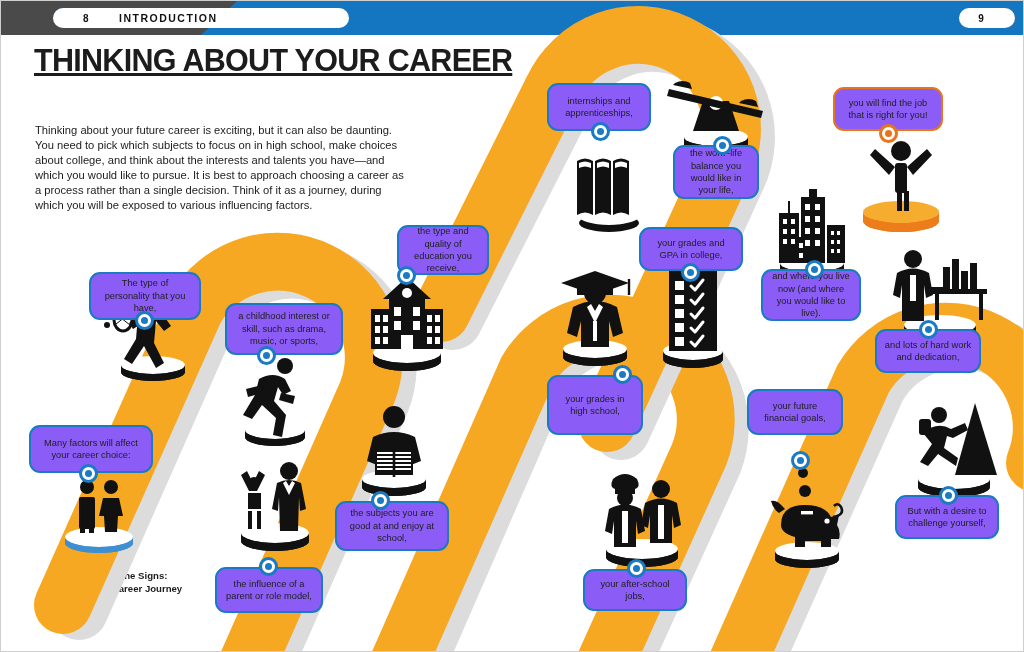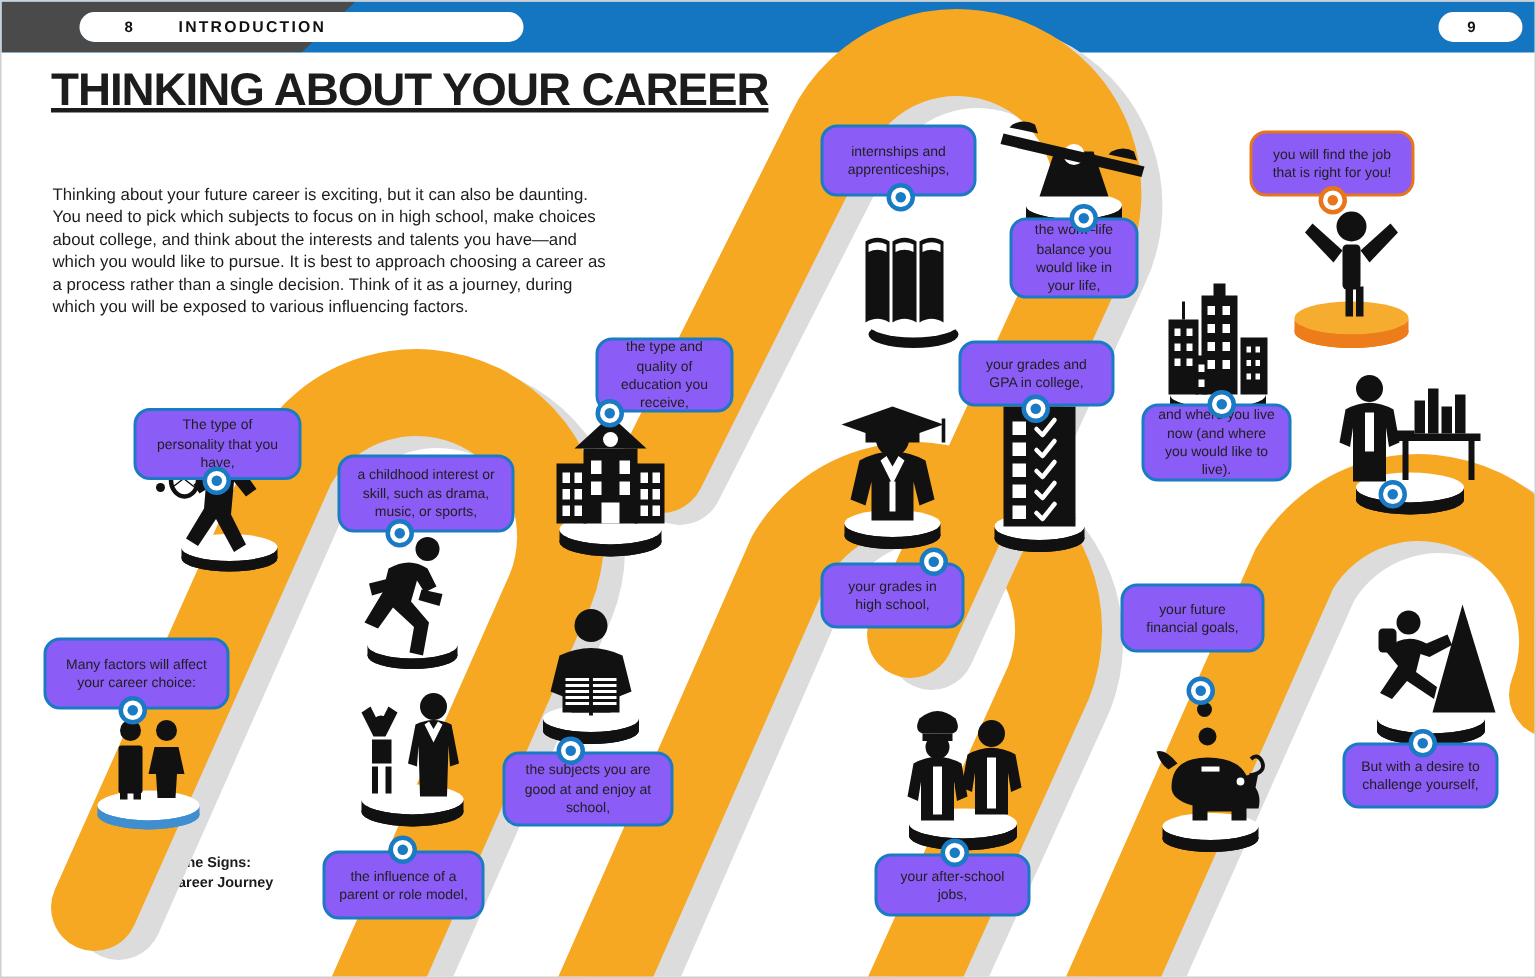--- a/index.html
+++ b/index.html
@@ -553,41 +553,42 @@
 
   <div class="callout" style="left:214px;top:566px;width:108px;height:46px;">the influence of a parent or role model,</div>
   <div class="dot" style="left:258px;top:556px;"></div>
 
   <div class="callout" style="left:352px;top:224px;width:92px;height:50px;margin-left:44px;">the type and quality of education you receive,</div>
   <div class="dot" style="left:396px;top:265px;"></div>
 
   <div class="callout" style="left:334px;top:500px;width:114px;height:50px;">the subjects you are good at and enjoy at school,</div>
   <div class="dot" style="left:370px;top:490px;"></div>
 
-  <div class="callout" style="left:546px;top:374px;width:96px;height:44px;">your grades in high school,</div>
+  <div class="callout" style="left:546px;top:374px;width:96px;height:60px;">your grades in high school,</div>
   <div class="dot" style="left:612px;top:364px;"></div>
 
   <div class="callout" style="left:582px;top:568px;width:104px;height:42px;">your after-school jobs,</div>
   <div class="dot" style="left:626px;top:558px;"></div>
 
   <div class="callout" style="left:546px;top:82px;width:104px;height:48px;">internships and apprenticeships,</div>
   <div class="dot" style="left:590px;top:121px;"></div>
 
   <div class="callout" style="left:672px;top:144px;width:86px;height:54px;">the work–life balance you would like in your life,</div>
   <div class="dot" style="left:712px;top:135px;"></div>
 
   <div class="callout" style="left:638px;top:226px;width:104px;height:44px;">your grades and GPA in college,</div>
   <div class="dot" style="left:680px;top:262px;"></div>
 
   <div class="callout" style="left:760px;top:268px;width:100px;height:52px;">and where you live now (and where you would like to live).</div>
   <div class="dot" style="left:804px;top:259px;"></div>
 
   <div class="callout" style="left:746px;top:388px;width:96px;height:46px;">your future financial goals,</div>
   <div class="dot" style="left:790px;top:450px;"></div>
 
+  <div class="callout" style="left:874px;top:328px;width:106px;height:44px;">and lots of hard work and dedication,</div>
   <div class="dot" style="left:918px;top:319px;"></div>
 
   <div class="callout" style="left:894px;top:494px;width:104px;height:44px;text-align:center;">But with a desire to challenge yourself,</div>
   <div class="dot" style="left:938px;top:485px;"></div>
 
   <div class="callout orange" style="left:832px;top:86px;width:110px;height:44px;">you will find the job that is right for you!</div>
   <div class="dot orange" style="left:878px;top:123px;"></div>
 
 </div>
 

